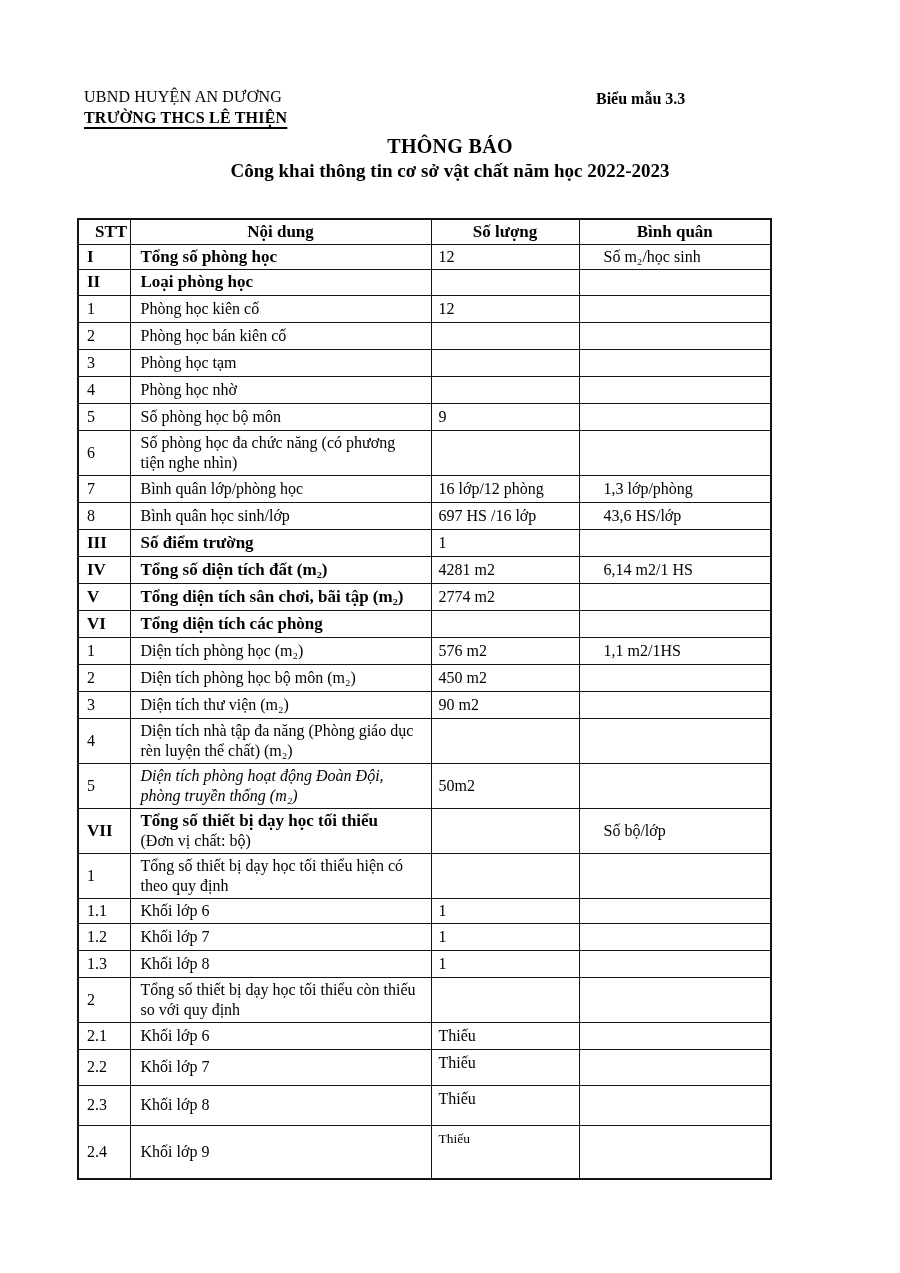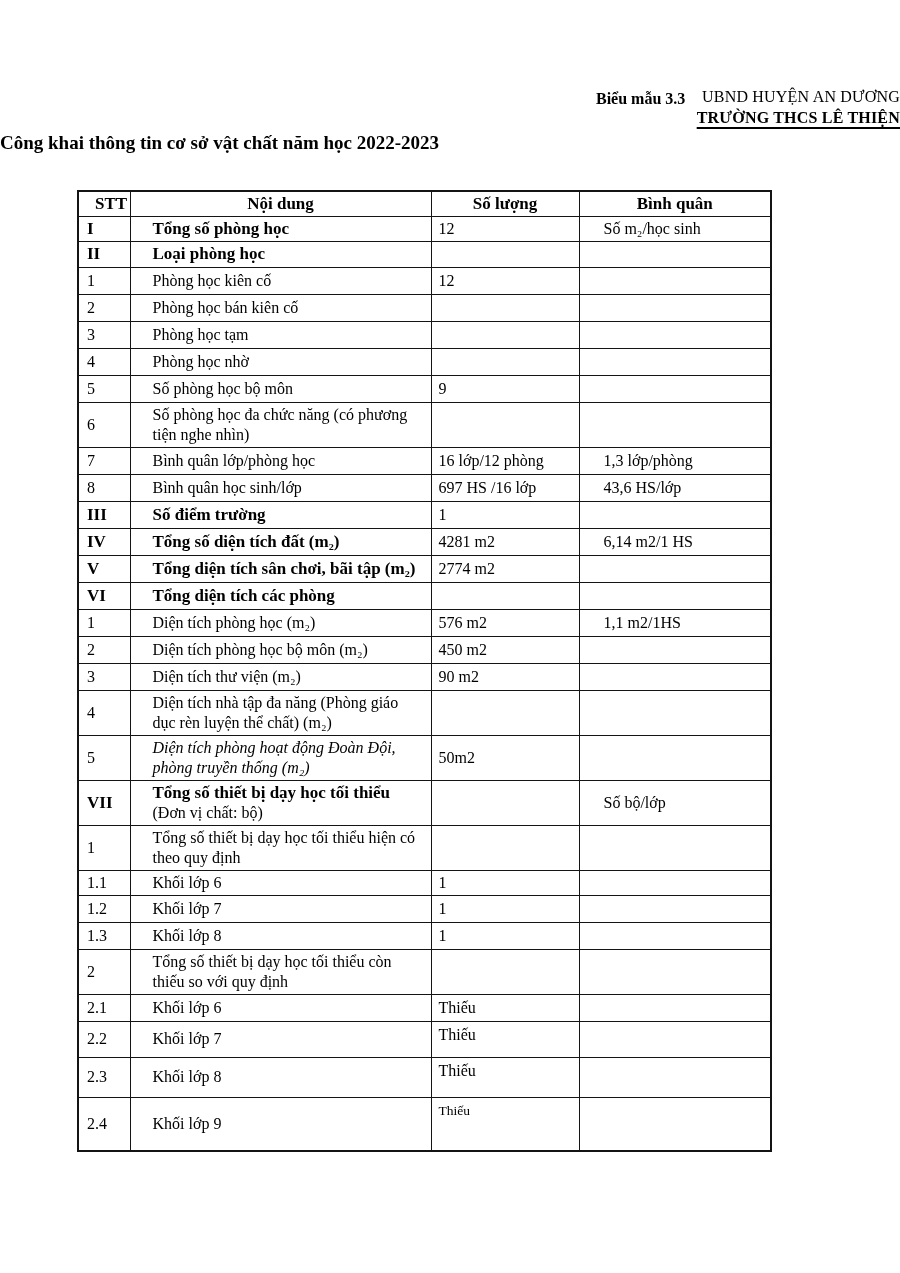--- a/index.html
+++ b/index.html
@@ -7,39 +7,40 @@
   body {
     width: 900px; height: 1273px;
     font-family: "Liberation Serif", "DejaVu Serif", serif;
     color: #000;
     position: relative;
     overflow: hidden;
   }
   .page { position: relative; width: 900px; height: 1273px; padding-top: 86px; }
 
   .doc-header { position: relative; height: 44px; }
-  .org-block { margin-left: 84px; font-size: 16px; line-height: 21px; text-align: right; }
+  .org-block { margin-left: 84px; font-size: 16px; line-height: 21px; }
   .org-parent { letter-spacing: 0.2px; }
   .org-name {
     font-weight: bold; letter-spacing: 0.2px;
     text-decoration: underline;
     text-underline-offset: 4px;
     text-decoration-thickness: 1.5px;
   }
   .form-label {
     position: absolute; left: 596px; top: 4px;
     font-weight: bold; font-size: 16px;
   }
 
   .title {
     margin-top: 4px; text-align: center;
     font-size: 20px; font-weight: bold; line-height: 24px;
     letter-spacing: 0.3px;
   }
   .subtitle {
+    text-align: center;
     font-size: 19px; font-weight: bold; line-height: 25px;
   }
 
   table.facilities {
     margin: 35px 0 0 77px;
     width: 693px;
     border-collapse: collapse;
     table-layout: fixed;
     border: 2px solid #141414;
   }
@@ -53,21 +54,21 @@
     font-size: 16px;
     line-height: 20px;
     vertical-align: middle;
     padding: 2px 7px;
   }
   thead tr { height: 25px; }
   thead th { font-size: 17px; font-weight: bold; text-align: center; padding: 1px 16px; }
 
   tbody tr { height: 27px; }
   td.cell-stt { padding-left: 8px; }
-  td.cell-content { padding-left: 22px; padding-right: 8px; }
+  td.cell-content { padding-left: 10px; padding-right: 8px; }
   td.cell-qty { padding-left: 7px; }
   td.cell-avg { padding-left: 24px; }
 
   tr.section td.cell-stt, tr.section td.cell-content { font-weight: bold; font-size: 17px; }
   tr.section td.cell-content .sub-line { font-weight: normal; font-size: 16px; }
   td.cell-content.it { font-style: italic; }
   td.cell-qty.vtop { vertical-align: top; padding-top: 3px; }
   td.cell-qty.sm { font-size: 13.5px; }
 </style>
 </head>
@@ -76,20 +77,21 @@
 <div class="page">
 
   <div class="doc-header">
     <div class="org-block">
       <div class="org-parent">UBND HUYỆN AN DƯƠNG</div>
       <div class="org-name">TRƯỜNG THCS LÊ THIỆN</div>
     </div>
     <div class="form-label">Biểu mẫu 3.3</div>
   </div>
 
+  <div class="title">THÔNG BÁO</div>
   <div class="subtitle">Công khai thông tin cơ sở vật chất năm học 2022-2023</div>
 
   <table class="facilities">
     <colgroup>
       <col class="c-stt">
         <col class="c-content">
         <col class="c-qty">
         <col class="c-avg">
     </colgroup>
     <thead>

